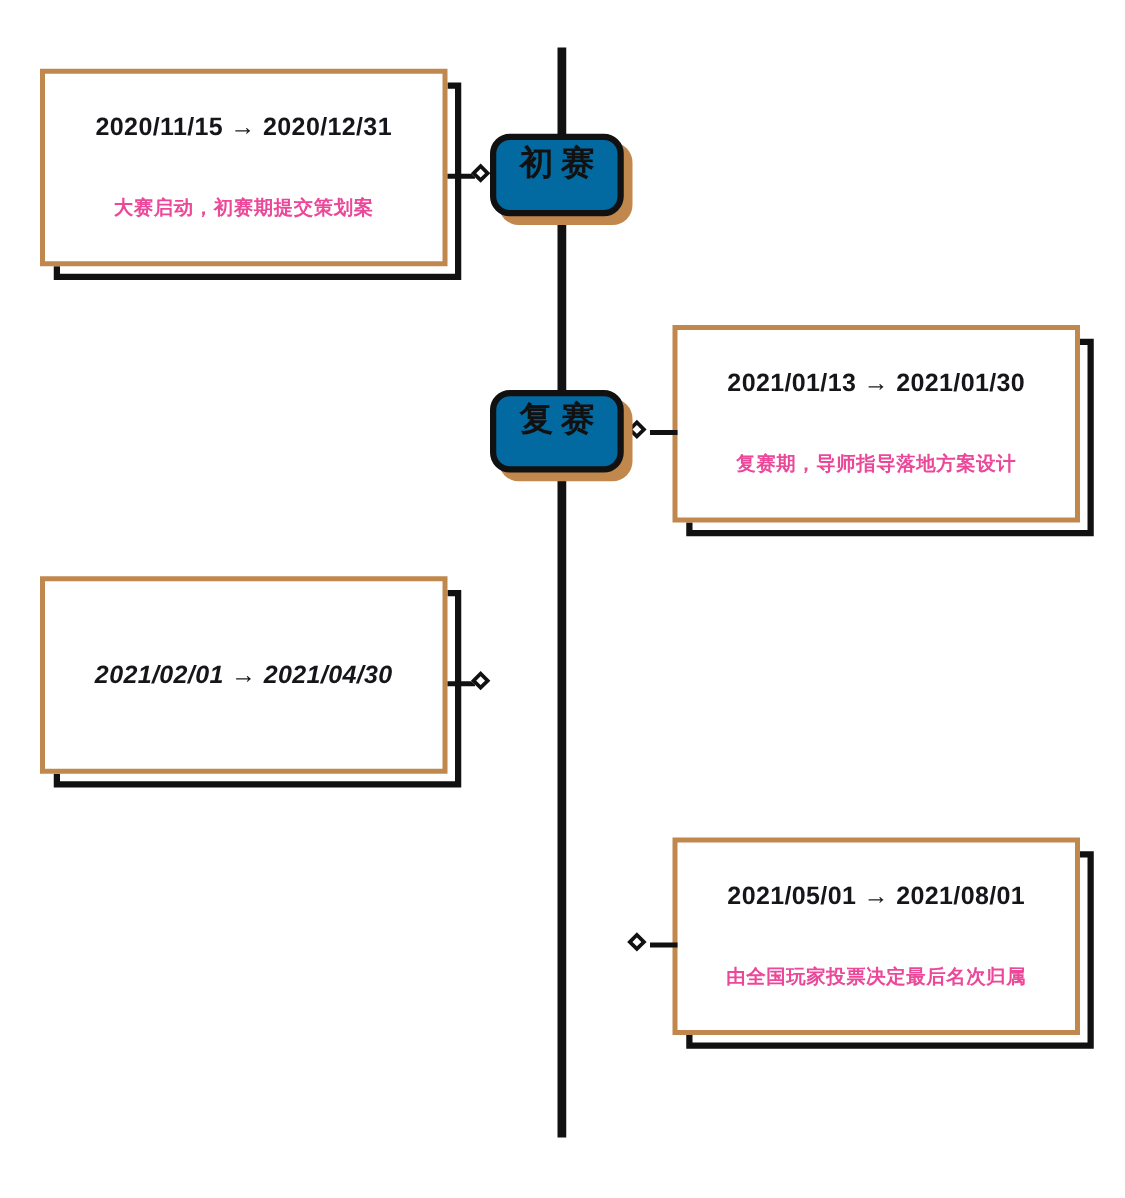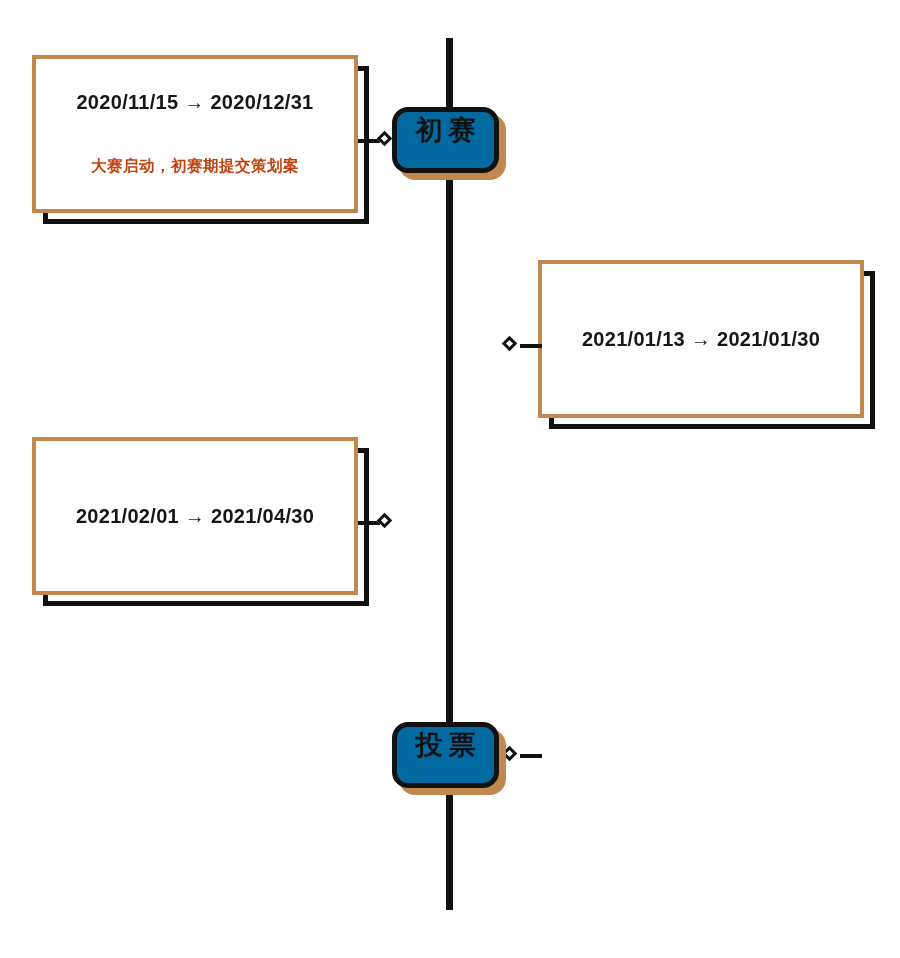--- a/index.html
+++ b/index.html
@@ -88,21 +88,21 @@
   .card-date {
     font-size: 20px;
     font-weight: bold;
     color: #16161a;
     letter-spacing: 0.3px;
     white-space: nowrap;
   }
   .card-desc {
     font-size: 15.5px;
     font-weight: bold;
-    color: #c2410c;
+    color: #ec4899;
     letter-spacing: 0.5px;
     white-space: nowrap;
     margin-top: 26px;
   }
 
   
   .connector {
     position: absolute;
     top: 76px;
     width: 46px;
@@ -202,47 +202,55 @@
         <span class="badge-label">初赛</span>
       </div>
     </div>
   </div>
 
   <div class="row" style="top:260px;">
     <div class="card-wrap right">
       <div class="card-shadow"></div>
       <div class="card">
         <div class="card-date">2021/01/13 → 2021/01/30</div>
-      </div>
-    </div>
-    <div class="connector right-side">
-      <div class="stem"></div>
-      <div class="diamond"></div>
-    </div>
-  </div>
-
-  <div class="row" style="top:437px;">
-    <div class="card-wrap left">
-      <div class="card-shadow"></div>
-      <div class="card">
-        <div class="card-date">2021/02/01 → 2021/04/30</div>
-      </div>
-    </div>
-    <div class="connector left-side">
-      <div class="stem"></div>
-      <div class="diamond"></div>
-    </div>
-  </div>
-
-  <div class="row" style="top:670px;">
+        <div class="card-desc">复赛期，导师指导落地方案设计</div>
+      </div>
+    </div>
     <div class="connector right-side">
       <div class="stem"></div>
       <div class="diamond"></div>
     </div>
     <div class="badge-wrap">
       <div class="badge-shadow"></div>
       <div class="badge">
-        <span class="badge-label">投票</span>
-      </div>
+        <span class="badge-label">复赛</span>
+      </div>
+    </div>
+  </div>
+
+  <div class="row" style="top:461px;font-style:italic;">
+    <div class="card-wrap left">
+      <div class="card-shadow"></div>
+      <div class="card">
+        <div class="card-date">2021/02/01 → 2021/04/30</div>
+      </div>
+    </div>
+    <div class="connector left-side">
+      <div class="stem"></div>
+      <div class="diamond"></div>
+    </div>
+  </div>
+
+  <div class="row" style="top:670px;">
+    <div class="card-wrap right">
+      <div class="card-shadow"></div>
+      <div class="card">
+        <div class="card-date">2021/05/01 → 2021/08/01</div>
+        <div class="card-desc">由全国玩家投票决定最后名次归属</div>
+      </div>
+    </div>
+    <div class="connector right-side">
+      <div class="stem"></div>
+      <div class="diamond"></div>
     </div>
   </div>
 
 </div>
 
 </body></html>

